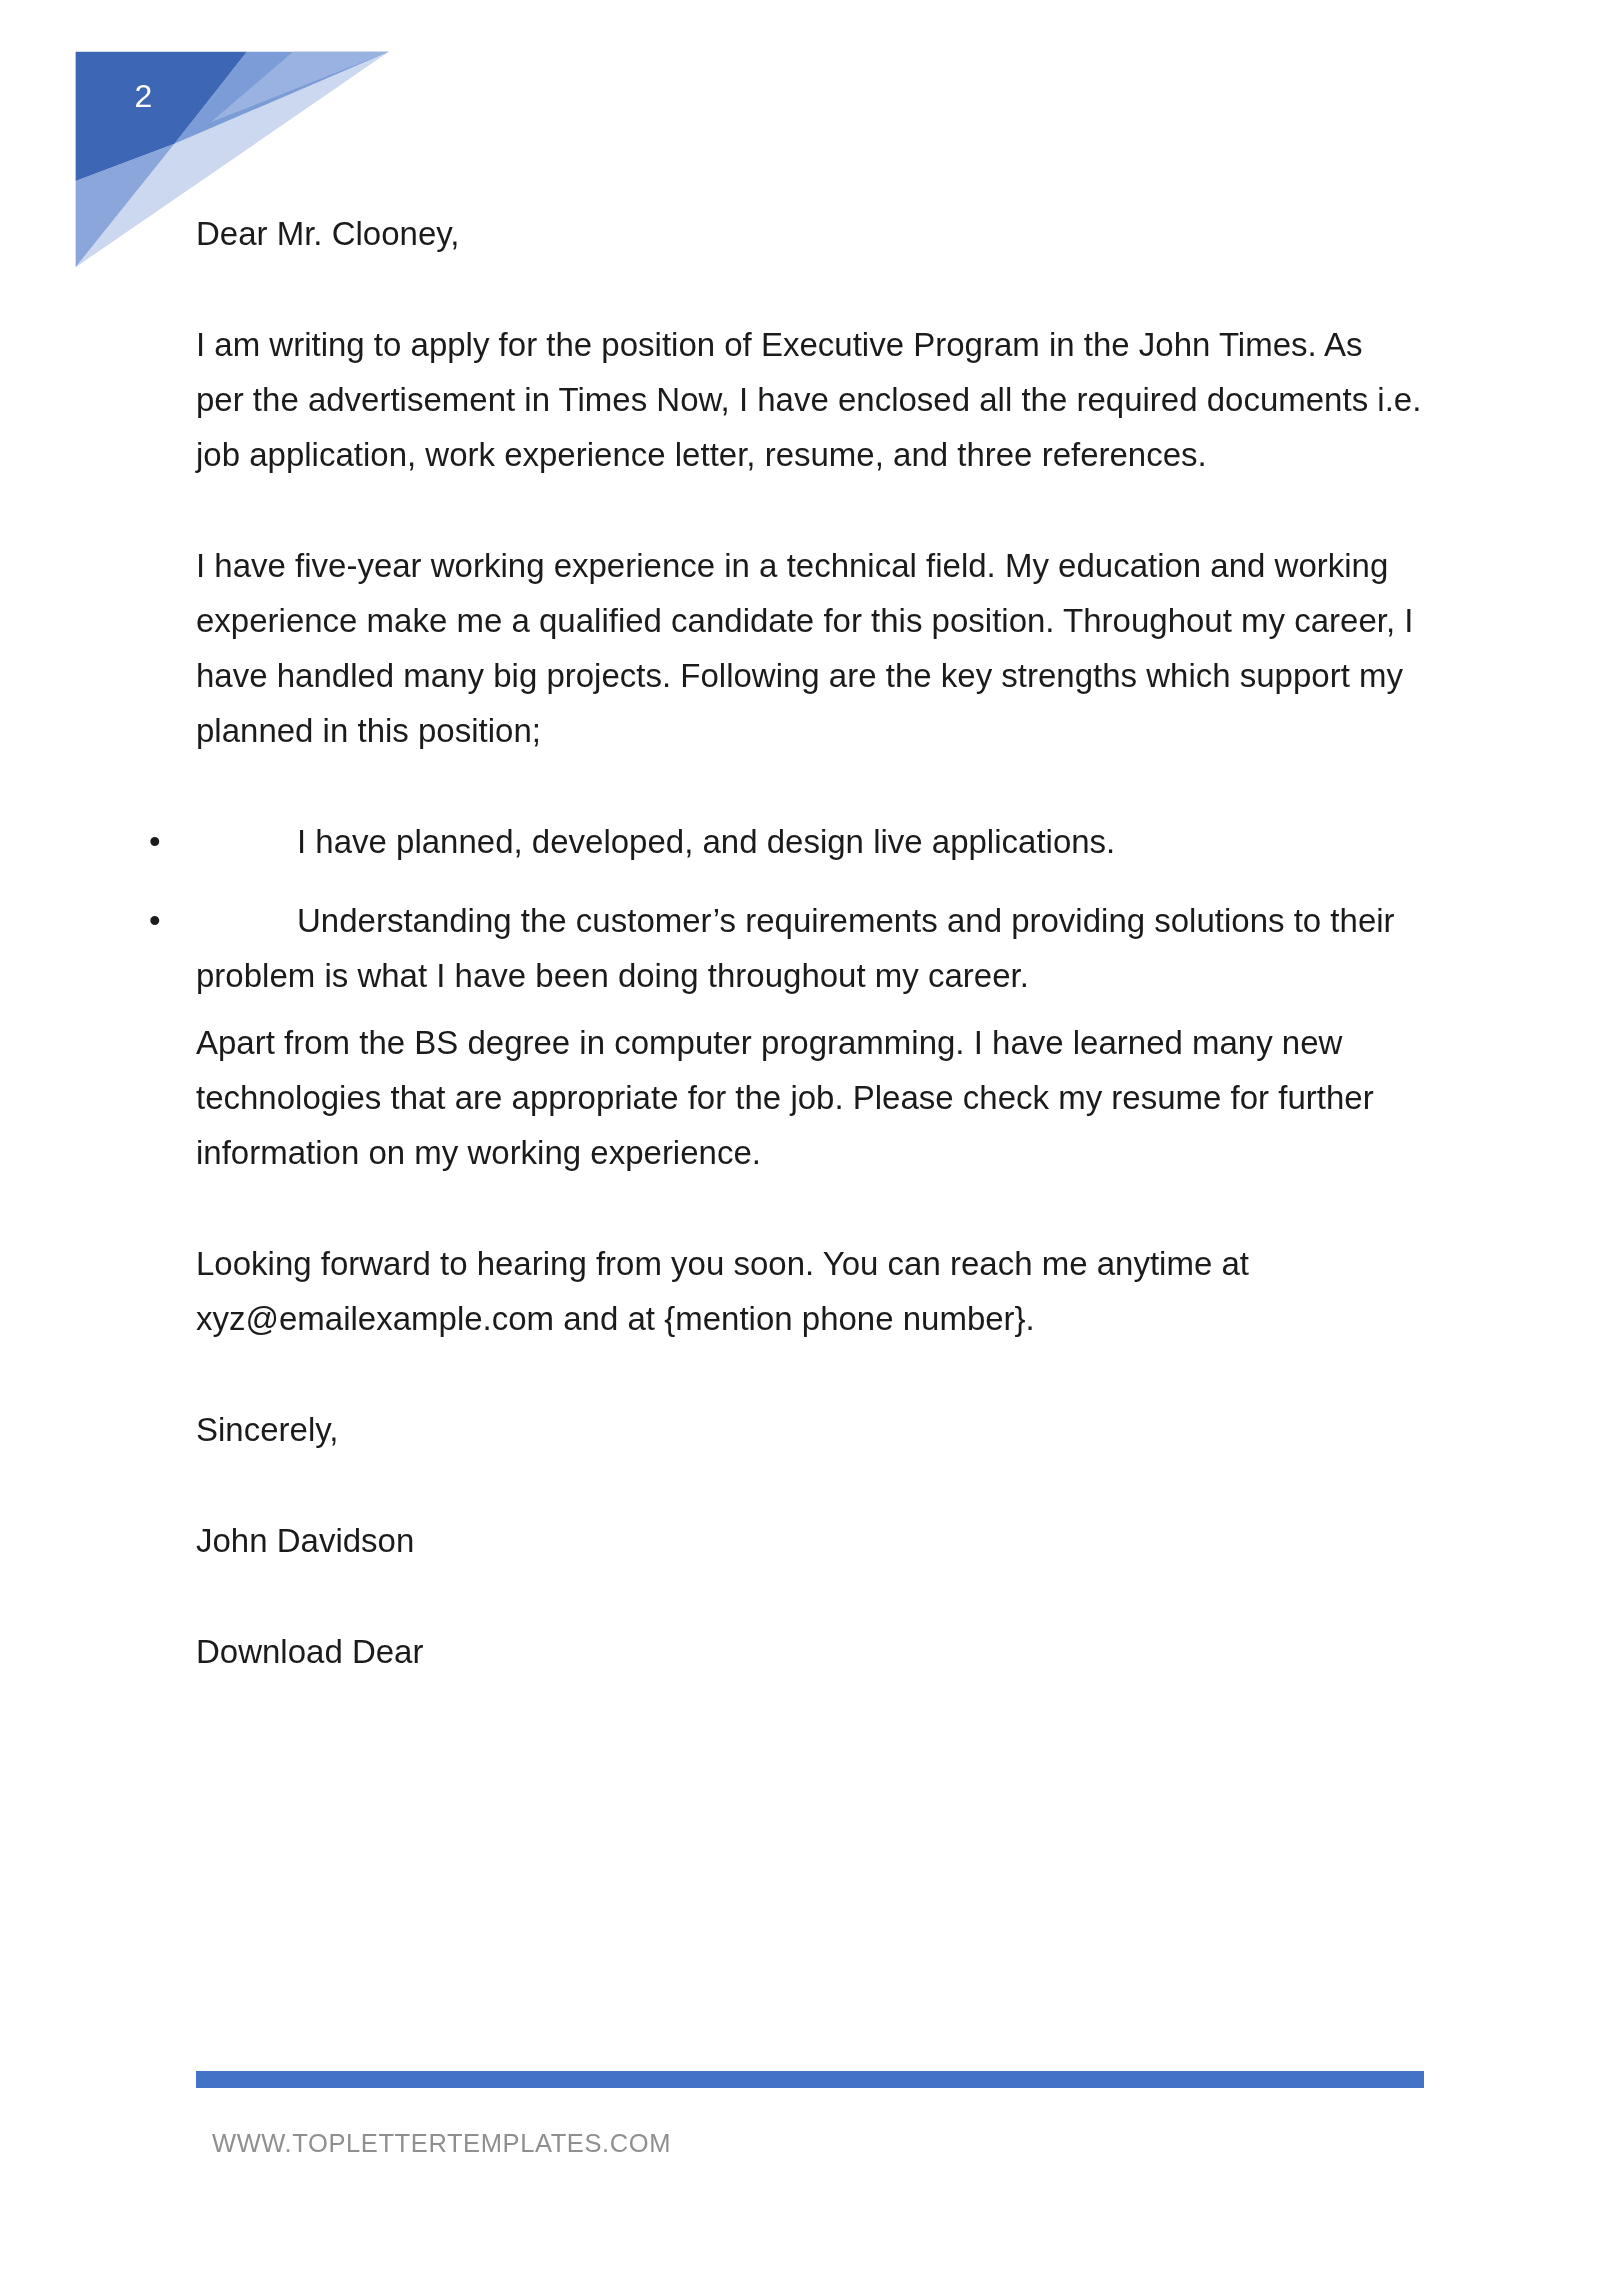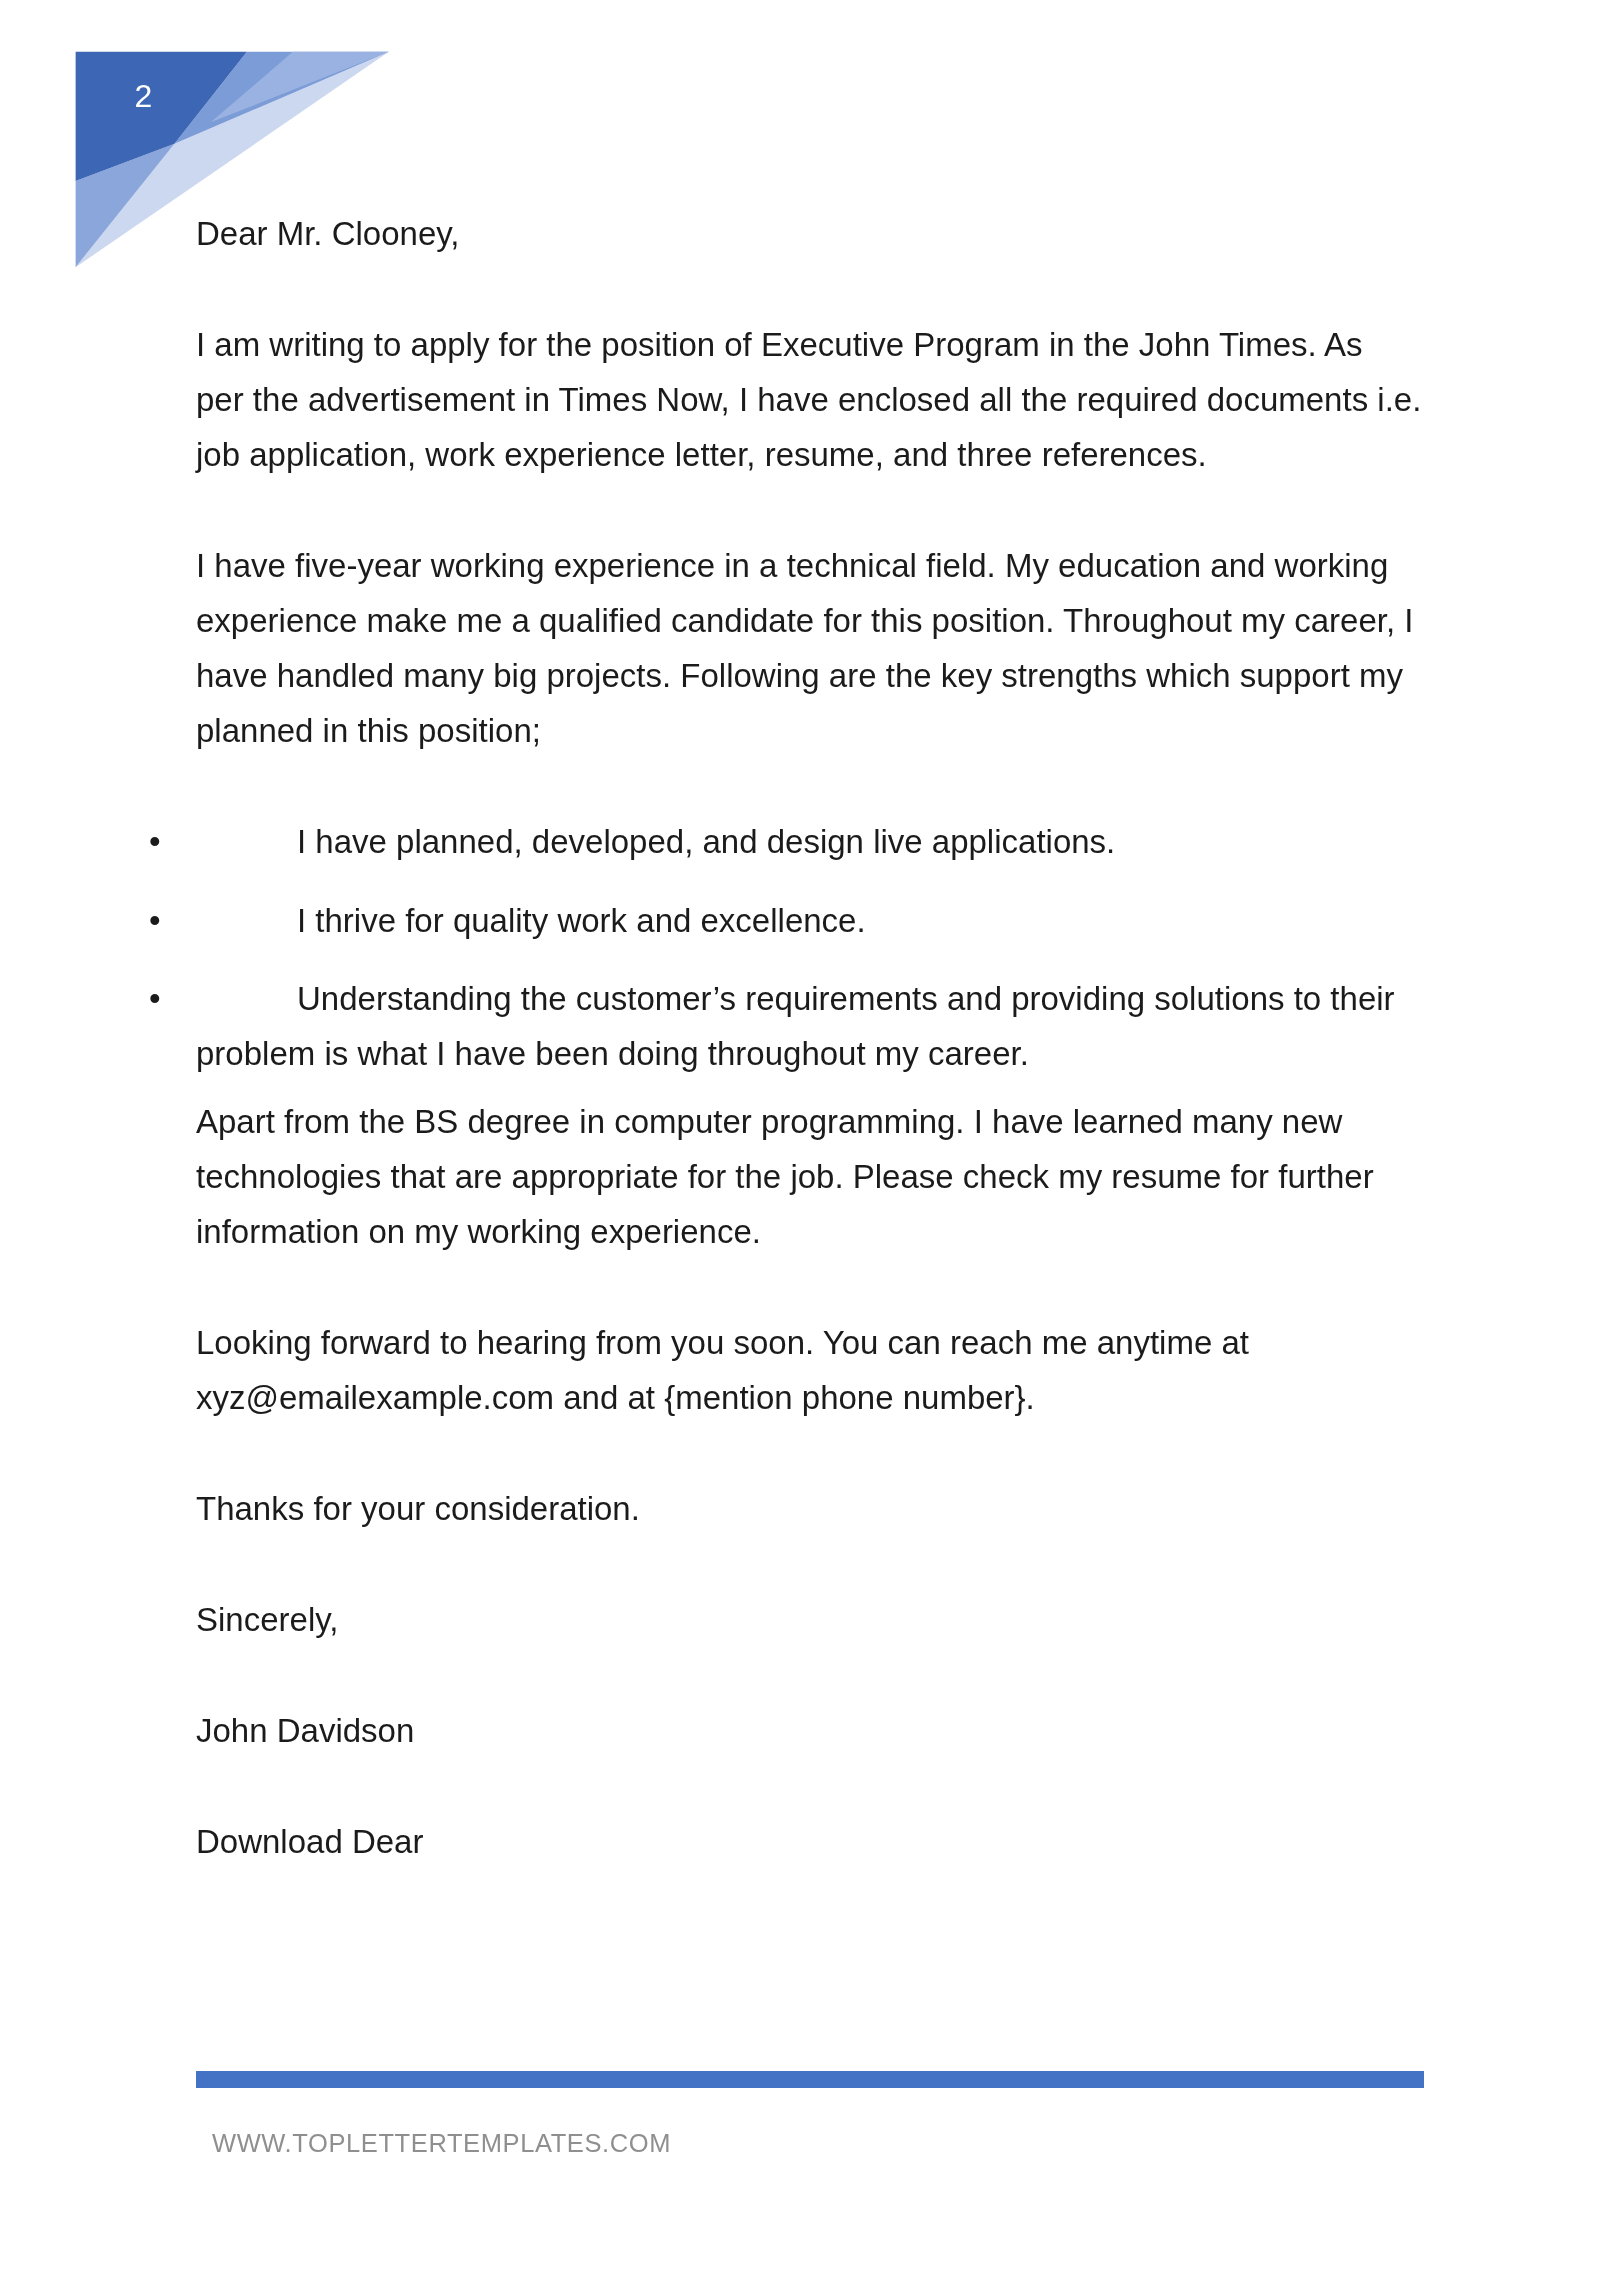--- a/index.html
+++ b/index.html
@@ -100,30 +100,28 @@
   <p>Dear Mr. Clooney,</p>
   <p>I am writing to apply for the position of Executive Program in the John Times. As
 per the advertisement in Times Now, I have enclosed all the required documents i.e.
 job application, work experience letter, resume, and three references.</p>
   <p>I have five-year working experience in a technical field. My education and working
 experience make me a qualified candidate for this position. Throughout my career, I
 have handled many big projects. Following are the key strengths which support my
 planned in this position;</p>
   <ul class="strengths">
     <li>I have planned, developed, and design live applications.</li>
-    <li>I thrive for quality work and excellence.</li>
     <li>Understanding the customer’s requirements and providing solutions to their
 problem is what I have been doing throughout my career.</li>
   </ul>
   <p>Apart from the BS degree in computer programming. I have learned many new
 technologies that are appropriate for the job. Please check my resume for further
 information on my working experience.</p>
   <p>Looking forward to hearing from you soon. You can reach me anytime at
 xyz@emailexample.com and at {mention phone number}.</p>
-  <p>Thanks for your consideration.</p>
   <p>Sincerely,</p>
   <p>John Davidson</p>
   <p>Download Dear</p>
 </div>
 
 <div class="footer-bar"></div>
 <div class="footer-site">WWW.TOPLETTERTEMPLATES.COM</div>
 
 
 </body></html>

